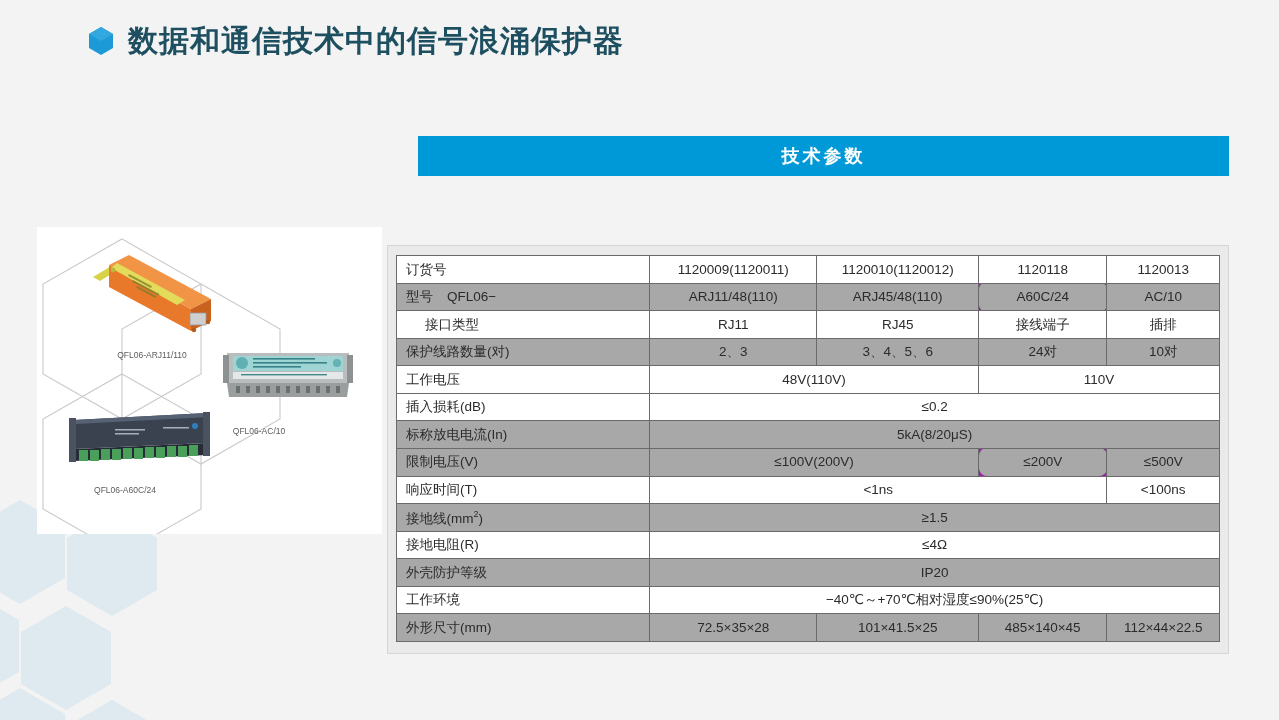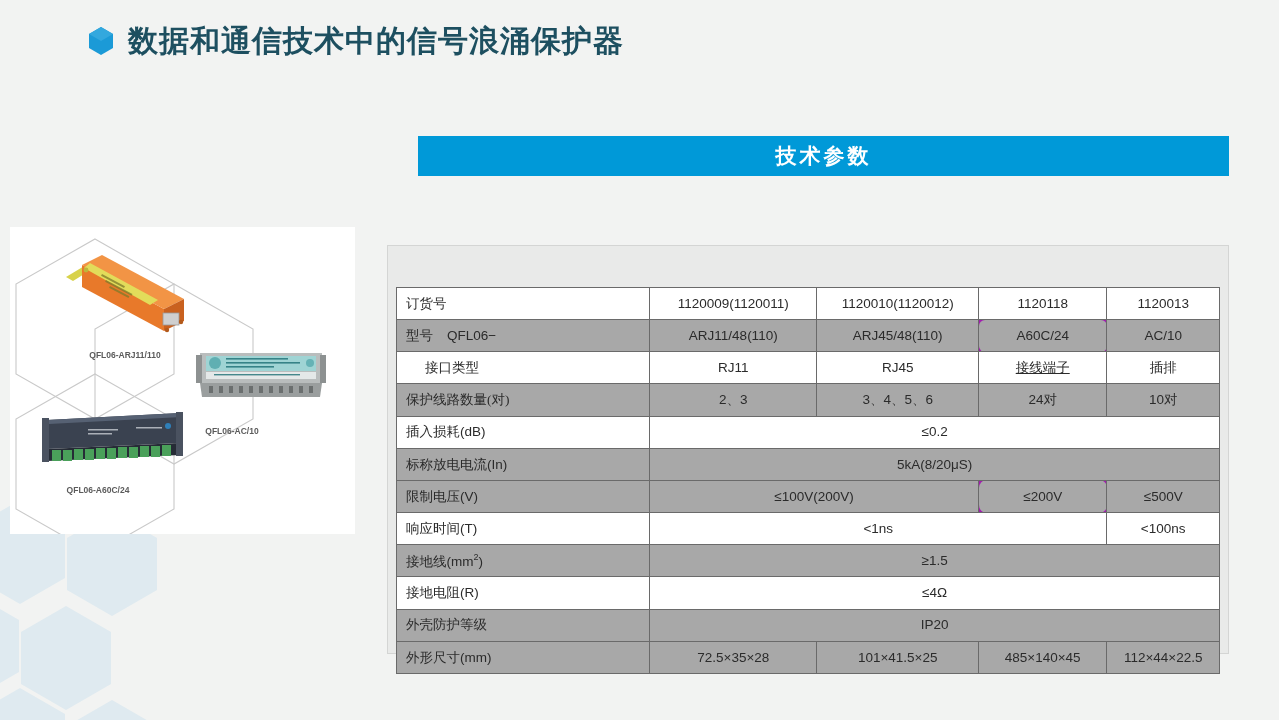--- a/index.html
+++ b/index.html
@@ -58,35 +58,34 @@
     width: 811px;
     height: 40px;
     background: #0099d8;
     display: flex;
     align-items: center;
     justify-content: center;
     z-index: 3;
   }
   #section-banner-title {
     color: #ffffff;
-    font-size: 21px;
+    font-size: 18px;
     font-weight: bold;
     letter-spacing: 3px;
   }
 
   
   #product-panel {
     position: absolute;
-    left: 10px;
+    left: 37px;
     top: 227px;
     width: 345px;
     height: 307px;
     background: #ffffff;
     z-index: 2;
-    font-weight: bold;
   }
   #product-hexes {
     width: 345px;
     height: 307px;
     display: block;
   }
 
   
   #spec-table-frame {
     position: absolute;
@@ -101,21 +100,20 @@
     padding: 9px 8px 11px 8px;
   }
   #spec-table {
     width: 100%;
     height: 100%;
     border-collapse: collapse;
     table-layout: fixed;
     background: #a21caf;
     border: 1px solid #5d5d5d;
     box-sizing: border-box;
-    margin-top: 32px;
   }
   #spec-table td {
     border: 1px solid #6a6a6a;
     font-size: 13.5px;
     color: #2b2b2b;
     text-align: center;
     padding: 1px 2px;
     height: 24px;
     line-height: 1.15;
     white-space: nowrap;
@@ -267,31 +265,36 @@
           <td class="label" style="width: 30.5%;"><span class="model-prefix">型号</span><span>QFL06−</span></td>
           <td style="width: 20.5%;">ARJ11/48(110)</td>
           <td style="width: 19.8%;">ARJ45/48(110)</td>
           <td style="width: 15.6%; border-radius: 6px;">A60C/24</td>
           <td style="width: 13.6%;">AC/10</td>
         </tr>
         <tr class="plain">
           <td class="label" style="width: 30.5%; padding-left: 28px;">接口类型</td>
           <td style="width: 20.5%;">RJ11</td>
           <td style="width: 19.8%;">RJ45</td>
-          <td style="width: 15.6%; text-decoration: underline;">接线端子</td>
+          <td style="width: 15.6%;">接线端子</td>
           <td style="width: 13.6%;">插排</td>
         </tr>
         <tr class="shaded">
-          <td class="label" style="width: 30.5%; font-family: Liberation Serif, serif;">保护线路数量(对)</td>
+          <td class="label" style="width: 30.5%;">保护线路数量(对)</td>
           <td style="width: 20.5%;">2、3</td>
           <td style="width: 19.8%;">3、4、5、6</td>
           <td style="width: 15.6%;">24对</td>
           <td style="width: 13.6%;">10对</td>
         </tr>
         <tr class="plain">
+          <td class="label" style="width: 30.5%;">工作电压</td>
+          <td colspan="2">48V(110V)</td>
+          <td colspan="2">110V</td>
+        </tr>
+        <tr class="plain">
           <td class="label" style="width: 30.5%;">插入损耗(dB)</td>
           <td colspan="4">≤0.2</td>
         </tr>
         <tr class="shaded">
           <td class="label" style="width: 30.5%;">标称放电电流(In)</td>
           <td colspan="4">5kA(8/20μS)</td>
         </tr>
         <tr class="shaded">
           <td class="label" style="width: 30.5%;">限制电压(V)</td>
           <td colspan="2">≤100V(200V)</td>
@@ -307,20 +310,24 @@
           <td class="label" style="width: 30.5%;">接地线(mm<sup class="unit-sup">2</sup>)</td>
           <td colspan="4">≥1.5</td>
         </tr>
         <tr class="plain">
           <td class="label" style="width: 30.5%;">接地电阻(R)</td>
           <td colspan="4">≤4Ω</td>
         </tr>
         <tr class="shaded">
           <td class="label" style="width: 30.5%;">外壳防护等级</td>
           <td colspan="4">IP20</td>
+        </tr>
+        <tr class="plain">
+          <td class="label" style="width: 30.5%;">工作环境</td>
+          <td colspan="4">−40℃～+70℃相对湿度≤90%(25℃)</td>
         </tr>
         <tr class="shaded">
           <td class="label" style="width: 30.5%;">外形尺寸(mm)</td>
           <td style="width: 20.5%;">72.5×35×28</td>
           <td style="width: 19.8%;">101×41.5×25</td>
           <td style="width: 15.6%;">485×140×45</td>
           <td style="width: 13.6%;">112×44×22.5</td>
         </tr>
       </tbody>
   </table>

